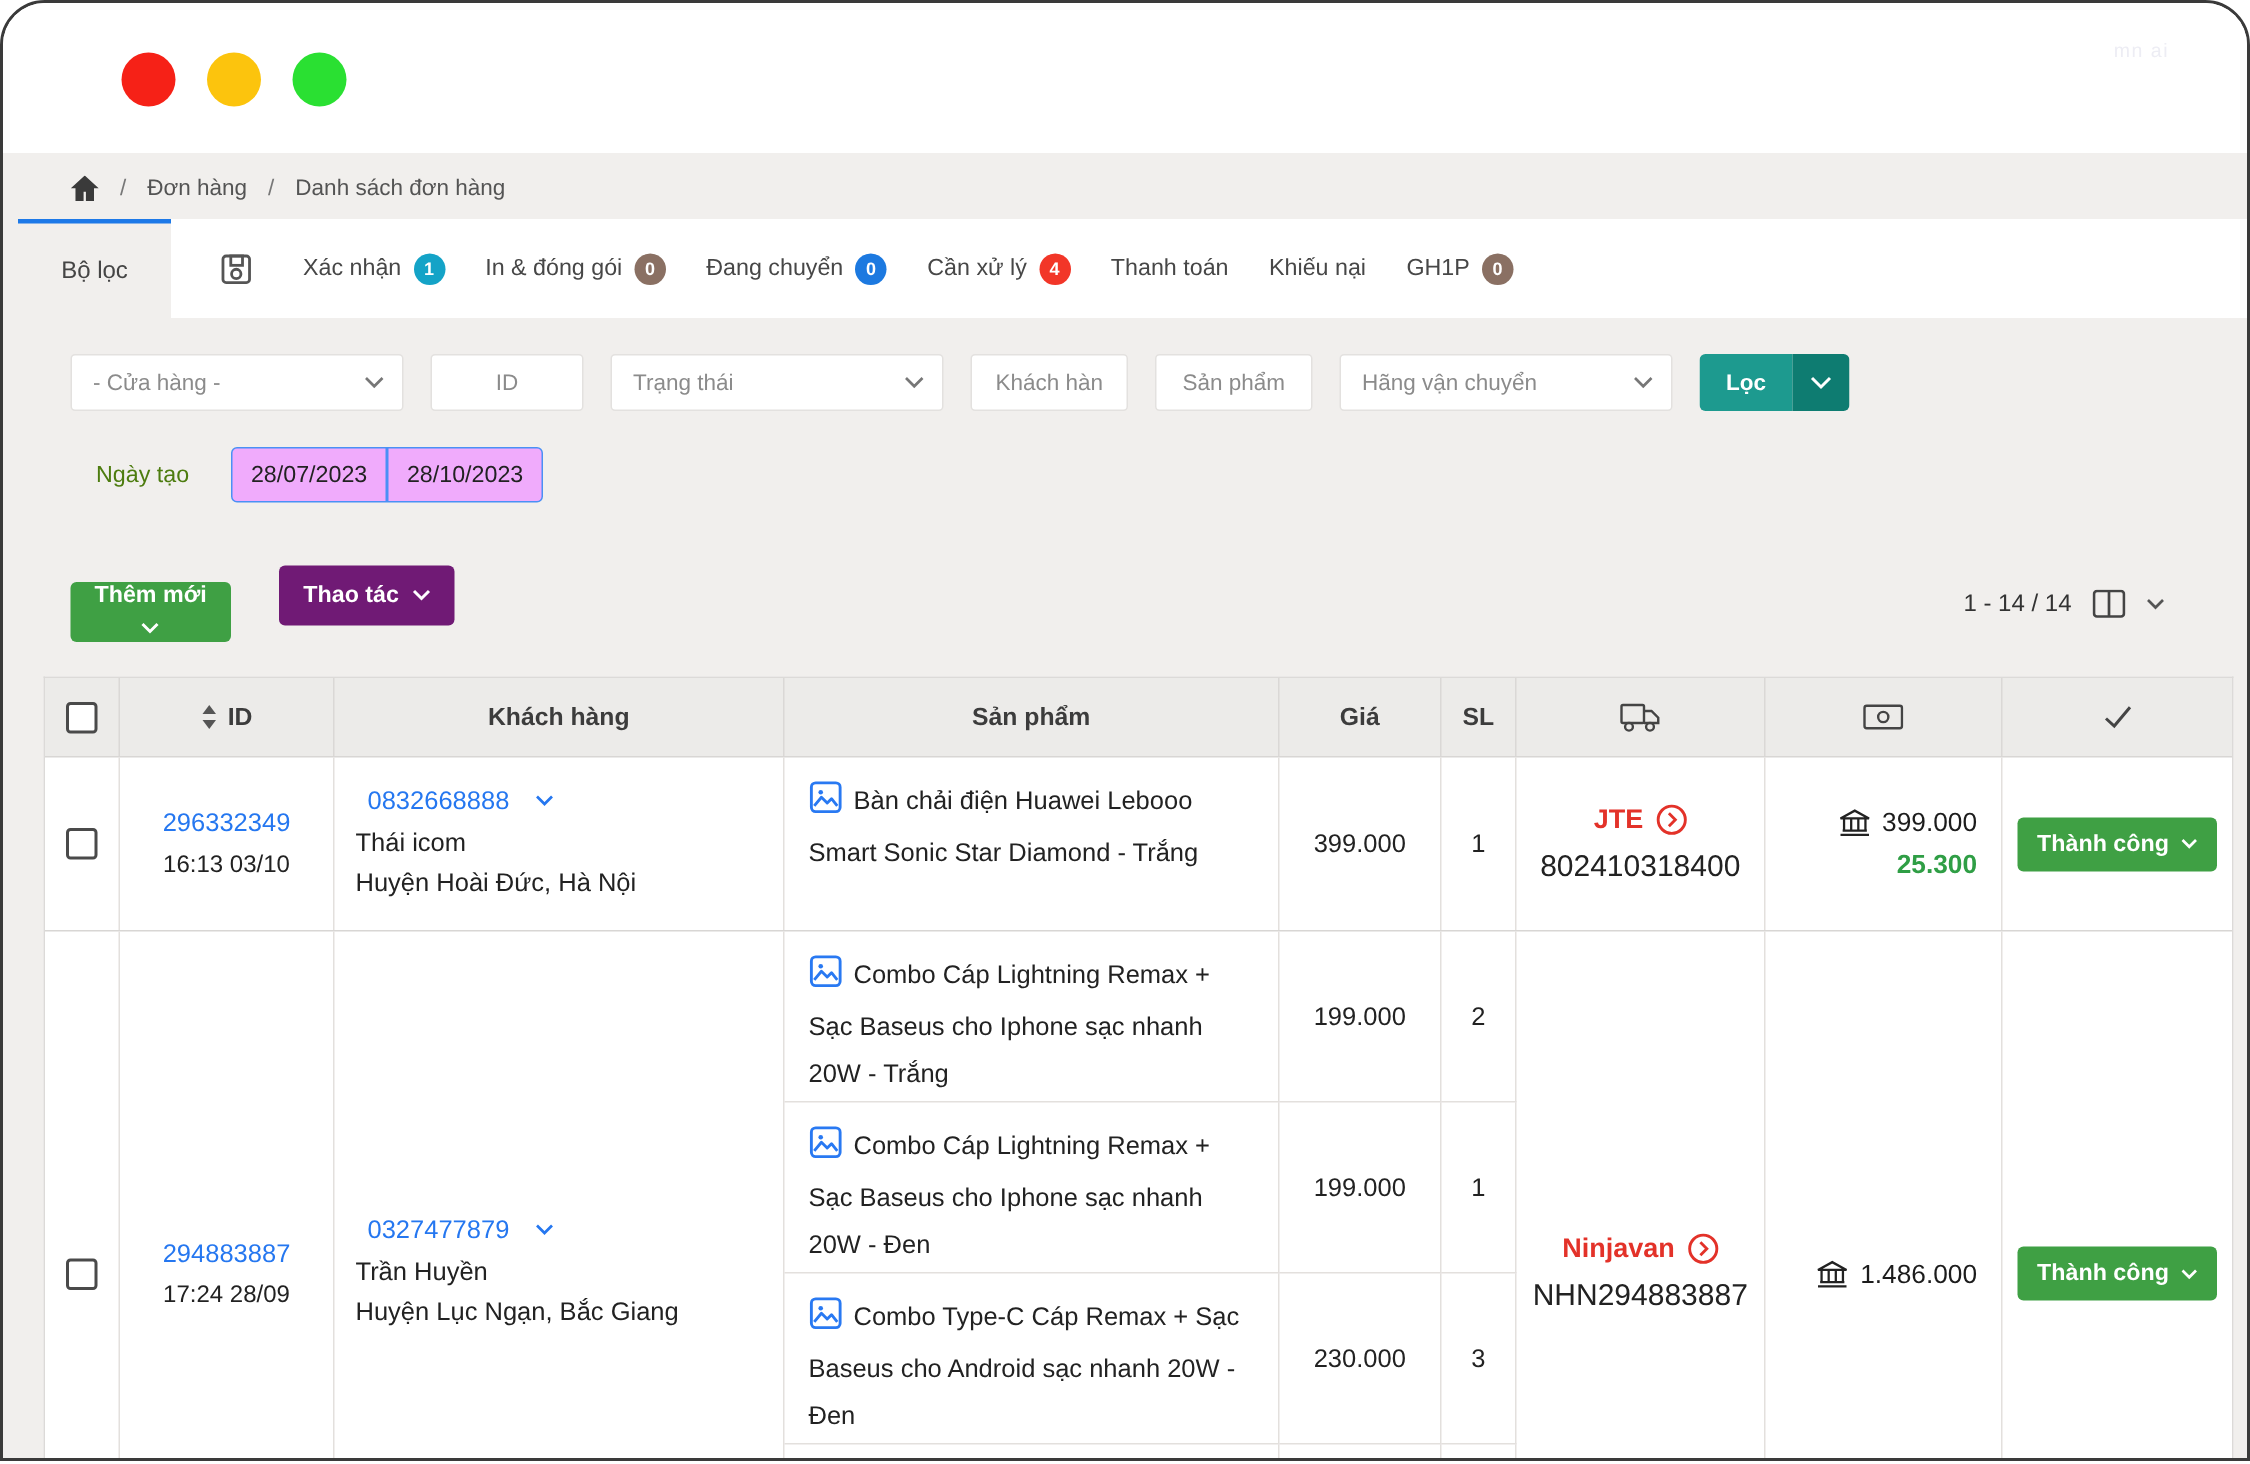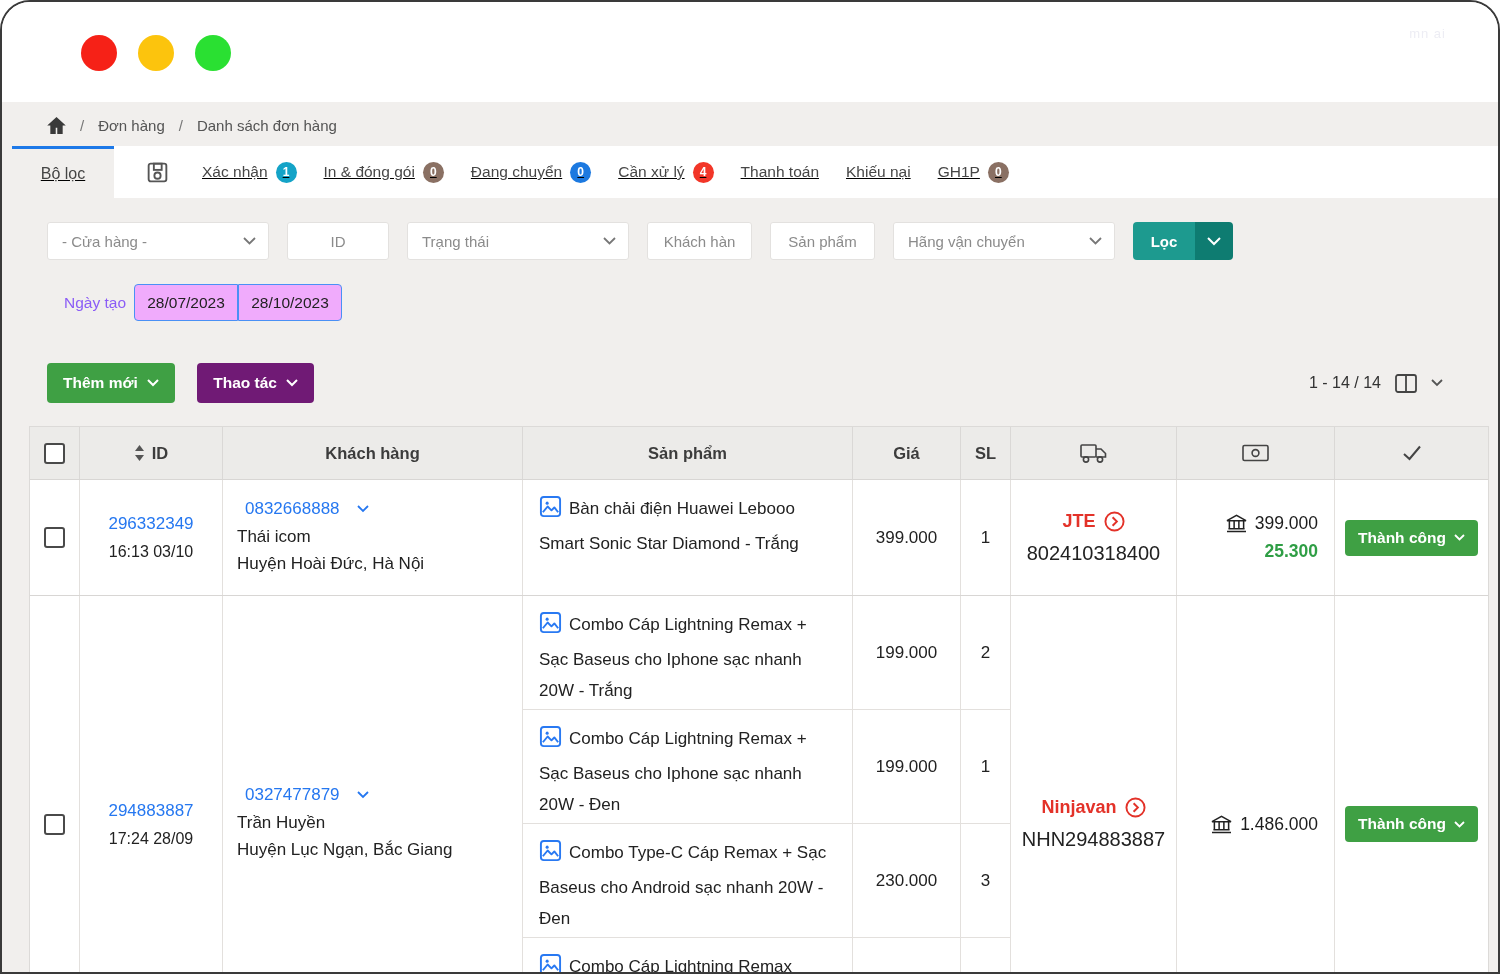--- a/index.html
+++ b/index.html
@@ -13,21 +13,21 @@
   .dot.yellow { left:136px; background:#fcc40d; }
   .dot.green { left:193px; background:#2ae032; }
   .watermark { position:absolute; top:24px; right:52px; font-size:13px; color:#ededf4; letter-spacing:1px; }
   
   .content { background:#f1efed; height:874px; }
   
   .breadcrumb { display:flex; align-items:center; gap:14px; padding:15px 0 12px 45px; font-size:15px; color:#545454; }
   .breadcrumb .sep { color:#777; }
   .bc-home { display:inline-flex; cursor:pointer; }
   
-  .tabrow { display:flex; height:52px;text-decoration:underline; }
+  .tabrow { display:flex; height:66px; }
   .tab-filter { width:102px; margin-left:10px; border-top:3px solid #1d79e8; display:flex; align-items:center;
                 justify-content:center; font-size:16px; color:#454545; cursor:pointer; }
   .tab-strip { flex:1; background:#fff; display:flex; align-items:center; padding-left:31px; }
   .save-icon { display:inline-flex; margin-right:32px; cursor:pointer; }
   .tab { display:flex; align-items:center; gap:8px; font-size:15.5px; color:#474747; cursor:pointer; margin-right:27px; }
   .badge { min-width:21px; height:21px; border-radius:50%; color:#fff; font-size:12px; font-weight:bold;
            display:inline-flex; align-items:center; justify-content:center; }
   .b-cyan { background:#14a3c7; }
   .b-brown { background:#8a7063; }
   .b-blue { background:#1c79e0; }
@@ -38,30 +38,30 @@
   .selbox { display:flex; align-items:center; justify-content:space-between; padding:0 12px 0 14px; color:#8b8b8b; cursor:pointer; }
   .txtinput { color:#333; text-align:center; }
   .txtinput::placeholder { color:#8b8b8b; }
   .w-store,.w-status,.w-carrier { width:222px; }
   .w-id { width:102px; }
   .w-cust,.w-prod { width:105px; }
   .loc-btn { display:flex; height:38px; border-radius:4px; overflow:hidden; cursor:pointer; }
   .loc-main { background:#1d9a8f; color:#fff; font-size:15px; font-weight:bold; display:flex; align-items:center; justify-content:center; width:62px; }
   .loc-arrow { background:#0e7c71; width:38px; display:flex; align-items:center; justify-content:center; }
   .date-row { display:flex; align-items:center; margin:24px 0 0 62px; }
-  .date-label { font-size:15.5px; color:#8b5cf6; margin-right:8px; }
+  .date-label { font-size:15.5px; color:#4d7c0f; margin-right:28px; }
   .date-input { width:104px; height:37px; border:1.5px solid #4a90f5; background:#f0abfc; font-size:15.5px;
                 color:#222; text-align:center; outline:none; }
   .date-from { border-radius:4px 0 0 4px; border-right-width:1px; }
   .date-to { border-radius:0 4px 4px 0; border-left-width:1px; }
   
   .action-row { display:flex; align-items:center; justify-content:space-between; margin:42px 55px 0 45px; }
   .btn { display:inline-flex; align-items:center; gap:9px; height:40px; padding:0 16px; border:none; border-radius:4px;
          color:#fff; font-size:15.5px; font-weight:bold; cursor:pointer; font-family:inherit; }
-  .btn-green { background:#3fa044; margin-right:18px; }
+  .btn-green { background:#3fa044; margin-right:28px;flex-direction:column; }
   .btn-blue { background:#701a75; }
   .pager { display:flex; align-items:center; gap:14px; font-size:16px; color:#333; }
   .col-icon { display:inline-flex; cursor:pointer; }
   
   .table { margin:23px 13px 0 27px; width:1460px; background:#fff; border:1px solid #dcdad8; border-bottom:none; }
   .grid9 { display:grid; grid-template-columns:50px 143px 300px 330px 108px 50px 166px 158px 1fr; }
   .thead { background:#ecebe9; height:52px; }
   .th { display:flex; align-items:center; justify-content:center; gap:7px; font-size:16.5px; font-weight:600;
         color:#3c3c3c; border-right:1px solid #dad8d6; }
   .th:last-child { border-right:none; }

